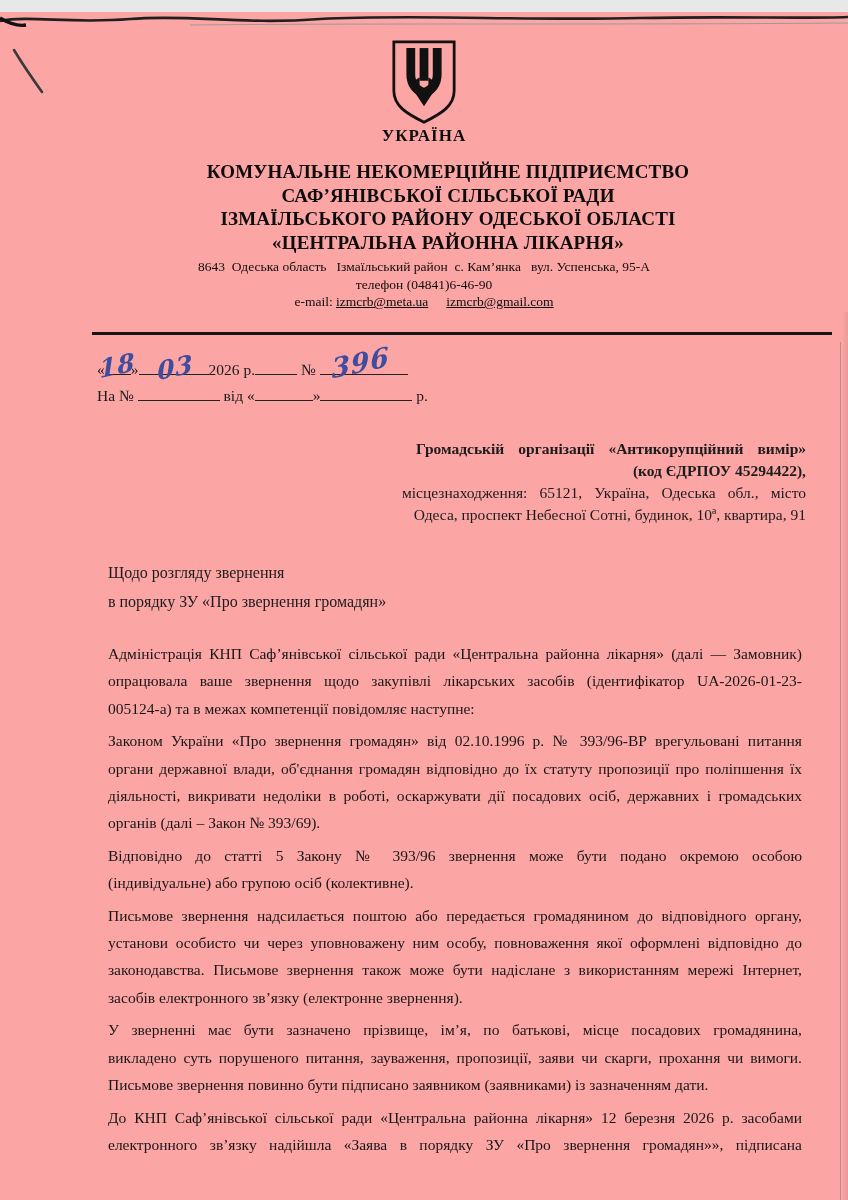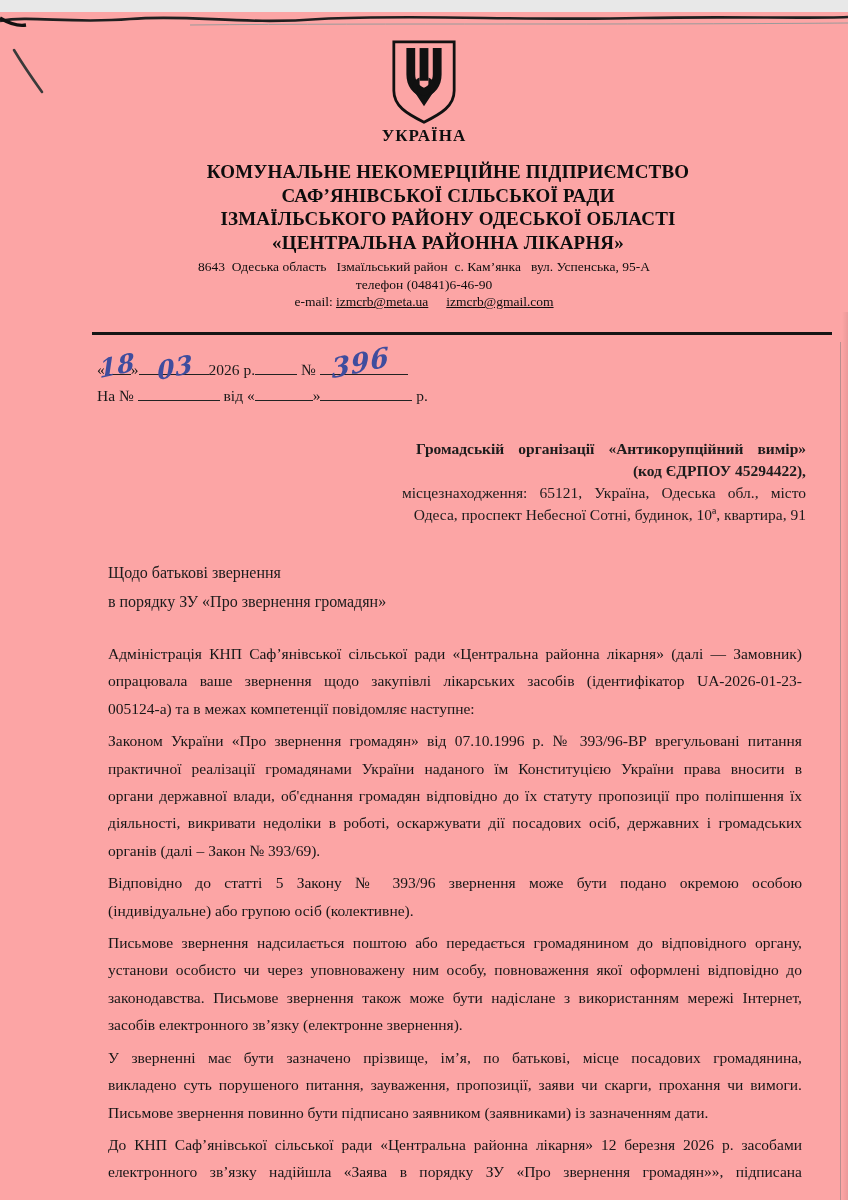--- a/index.html
+++ b/index.html
@@ -119,33 +119,32 @@
   </div>
 
   <div class="recipient">
       <div class="r-line b j first">Громадській організації «Антикорупційний вимір»</div>
       <div class="r-line b">(код ЄДРПОУ 45294422),</div>
       <div class="r-line j">місцезнаходження: 65121, Україна, Одеська обл., місто</div>
       <div class="r-line">Одеса, проспект Небесної Сотні, будинок, 10ª, квартира, 91</div>
     </div>
 
   <div class="subject">
-      <div>Щодо батькові звернення</div>
+      <div>Щодо розгляду звернення</div>
       <div>в порядку ЗУ «Про звернення громадян»</div>
     </div>
 
   <div class="body-text">
       <div class="para">
         <div class="bline">Адміністрація КНП Саф’янівської сільської ради «Центральна районна лікарня» (далі — Замовник)</div>
         <div class="bline">опрацювала ваше звернення щодо закупівлі лікарських засобів (ідентифікатор UA-2026-01-23-</div>
         <div class="bline last">005124-a) та в межах компетенції повідомляє наступне:</div>
       </div>
       <div class="para">
-        <div class="bline">Законом України «Про звернення громадян» від 07.10.1996 р. № 393/96-ВР врегульовані питання</div>
-        <div class="bline">практичної реалізації громадянами України наданого їм Конституцією України права вносити в</div>
+        <div class="bline">Законом України «Про звернення громадян» від 02.10.1996 р. № 393/96-ВР врегульовані питання</div>
         <div class="bline">органи державної влади, об'єднання громадян відповідно до їх статуту пропозиції про поліпшення їх</div>
         <div class="bline">діяльності, викривати недоліки в роботі, оскаржувати дії посадових осіб, державних і громадських</div>
         <div class="bline last">органів (далі – Закон № 393/69).</div>
       </div>
       <div class="para">
         <div class="bline">Відповідно до статті 5 Закону № 393/96 звернення може бути подано окремою особою</div>
         <div class="bline last">(індивідуальне) або групою осіб (колективне).</div>
       </div>
       <div class="para">
         <div class="bline">Письмове звернення надсилається поштою або передається громадянином до відповідного органу,</div>

